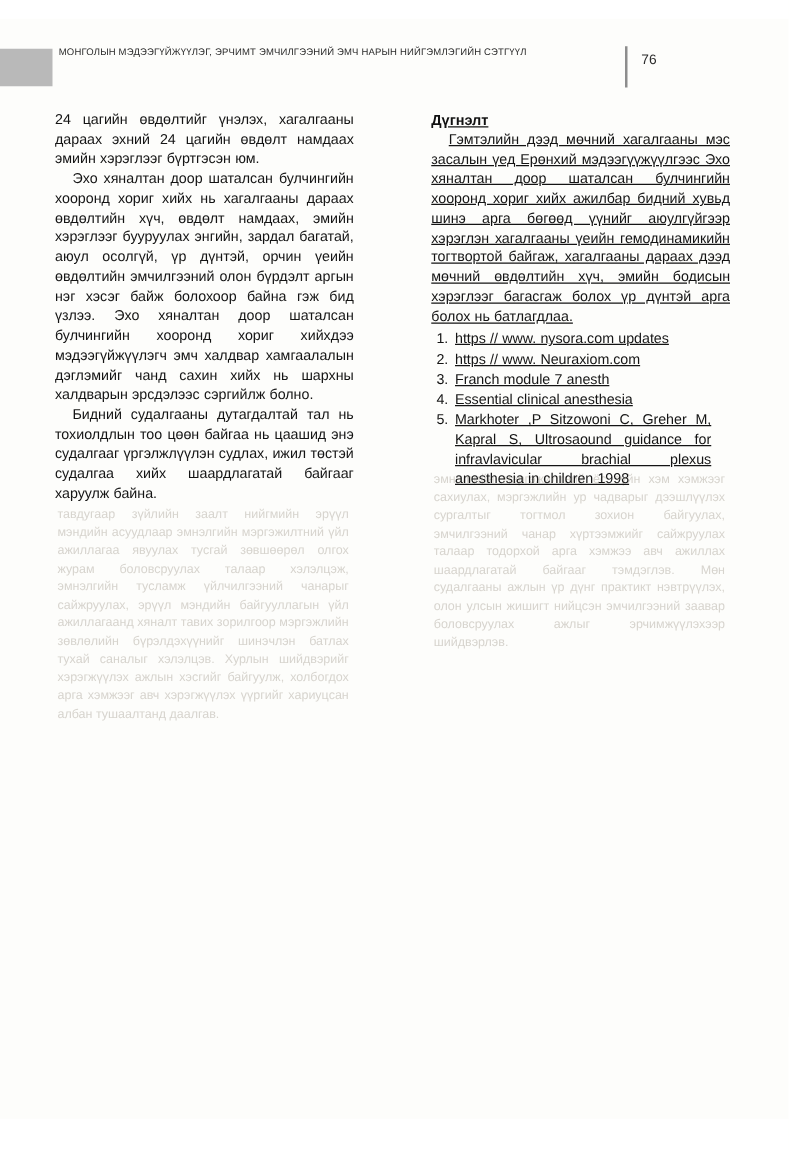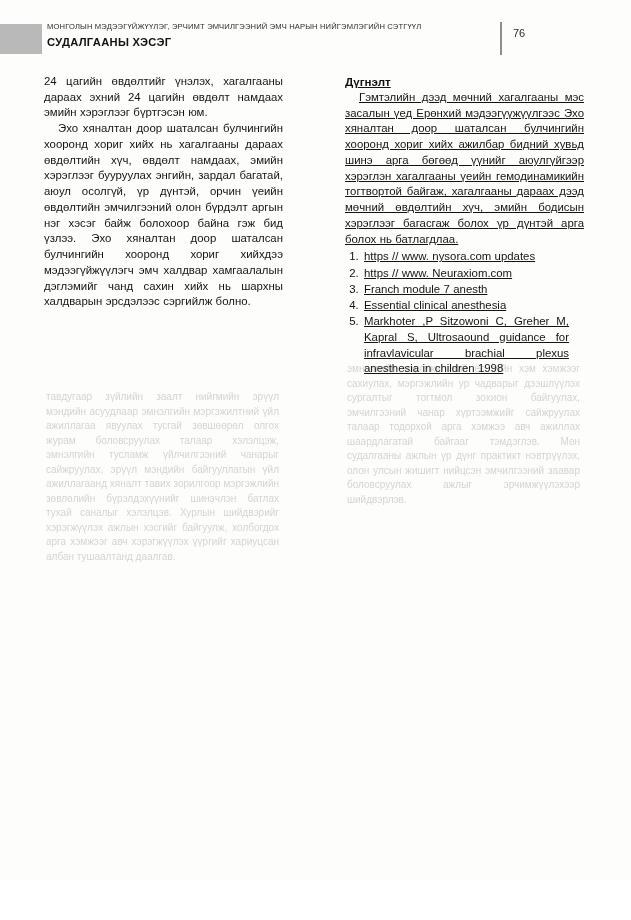--- a/index.html
+++ b/index.html
@@ -12,21 +12,21 @@
     background: #ffffff;
     font-family: "Liberation Sans", sans-serif;
     color: #1a1a1a;
     position: relative;
     overflow: hidden;
   }
 
   .page {
     position: absolute;
     left: 0;
-    top: 0;
+    top: 15px;
     width: 631px;
     height: 880px;
     background: #fdfdfb;
   }
 
   
   .header {
     position: absolute;
     left: 0;
     top: 22px;
@@ -146,36 +146,36 @@
 </style>
 </head>
 <body>
 
 <div class="page">
 
   <div class="header">
     <div class="header-bar"></div>
     <div class="header-texts">
       <div class="journal-line">МОНГОЛЫН МЭДЭЭГҮЙЖҮҮЛЭГ, ЭРЧИМТ ЭМЧИЛГЭЭНИЙ ЭМЧ НАРЫН НИЙГЭМЛЭГИЙН СЭТГҮҮЛ</div>
-      <div class="section-line">СУДАЛГААНЫ ХЭСЭГ</div>
     </div>
     <div class="page-num-rule"></div>
     <div class="page-num">76</div>
   </div>
 
   <div class="ghost ghost-left">
     <p>тавдугаар зүйлийн заалт нийгмийн эрүүл мэндийн асуудлаар эмнэлгийн мэргэжилтний үйл ажиллагаа явуулах тусгай зөвшөөрөл олгох журам боловсруулах талаар хэлэлцэж, эмнэлгийн тусламж үйлчилгээний чанарыг сайжруулах, эрүүл мэндийн байгууллагын үйл ажиллагаанд хяналт тавих зорилгоор мэргэжлийн зөвлөлийн бүрэлдэхүүнийг шинэчлэн батлах тухай саналыг хэлэлцэв. Хурлын шийдвэрийг хэрэгжүүлэх ажлын хэсгийг байгуулж, холбогдох арга хэмжээг авч хэрэгжүүлэх үүргийг хариуцсан албан тушаалтанд даалгав.</p>
   </div>
   <div class="ghost ghost-right">
     <p>эмнэлгийн мэргэжилтний ёс зүйн хэм хэмжээг сахиулах, мэргэжлийн ур чадварыг дээшлүүлэх сургалтыг тогтмол зохион байгуулах, эмчилгээний чанар хүртээмжийг сайжруулах талаар тодорхой арга хэмжээ авч ажиллах шаардлагатай байгааг тэмдэглэв. Мөн судалгааны ажлын үр дүнг практикт нэвтрүүлэх, олон улсын жишигт нийцсэн эмчилгээний заавар боловсруулах ажлыг эрчимжүүлэхээр шийдвэрлэв.</p>
   </div>
 
   <div class="col col-left">
     <p>24 цагийн өвдөлтийг үнэлэх, хагалгааны дараах эхний 24 цагийн өвдөлт намдаах эмийн хэрэглээг бүртгэсэн юм.</p>
     <p class="indent">Эхо хяналтан доор шаталсан булчингийн хооронд хориг хийх нь хагалгааны дараах өвдөлтийн хүч, өвдөлт намдаах, эмийн хэрэглээг бууруулах энгийн, зардал багатай, аюул осолгүй, үр дүнтэй, орчин үеийн өвдөлтийн эмчилгээний олон бүрдэлт аргын нэг хэсэг байж болохоор байна гэж бид үзлээ. Эхо хяналтан доор шаталсан булчингийн хооронд хориг хийхдээ мэдээгүйжүүлэгч эмч халдвар хамгаалалын дэглэмийг чанд сахин хийх нь шархны халдварын эрсдэлээс сэргийлж болно.</p>
+    <p class="indent">Бидний судалгааны дутагдалтай тал нь тохиолдлын тоо цөөн байгаа нь цаашид энэ судалгааг үргэлжлүүлэн судлах, ижил төстэй судалгаа хийх шаардлагатай байгааг харуулж байна.</p>
   </div>
 
   <div class="col col-right">
     <p class="subhead">Дүгнэлт</p>
     <p class="indent">Гэмтэлийн дээд мөчний хагалгааны мэс засалын үед Ерөнхий мэдээгүүжүүлгээс Эхо хяналтан доор шаталсан булчингийн хооронд хориг хийх ажилбар бидний хувьд шинэ арга бөгөөд үүнийг аюулгүйгээр хэрэглэн хагалгааны үеийн гемодинамикийн тогтвортой байгаж, хагалгааны дараах дээд мөчний өвдөлтийн хүч, эмийн бодисын хэрэглээг багасгаж болох үр дүнтэй арга болох нь батлагдлаа.</p>
     <ol class="reflist">
       <li>https // www. nysora.com  updates</li>
       <li>https // www. Neuraxiom.com</li>
       <li>Franch module 7 anesth</li>
       <li>Essential clinical anesthesia</li>

